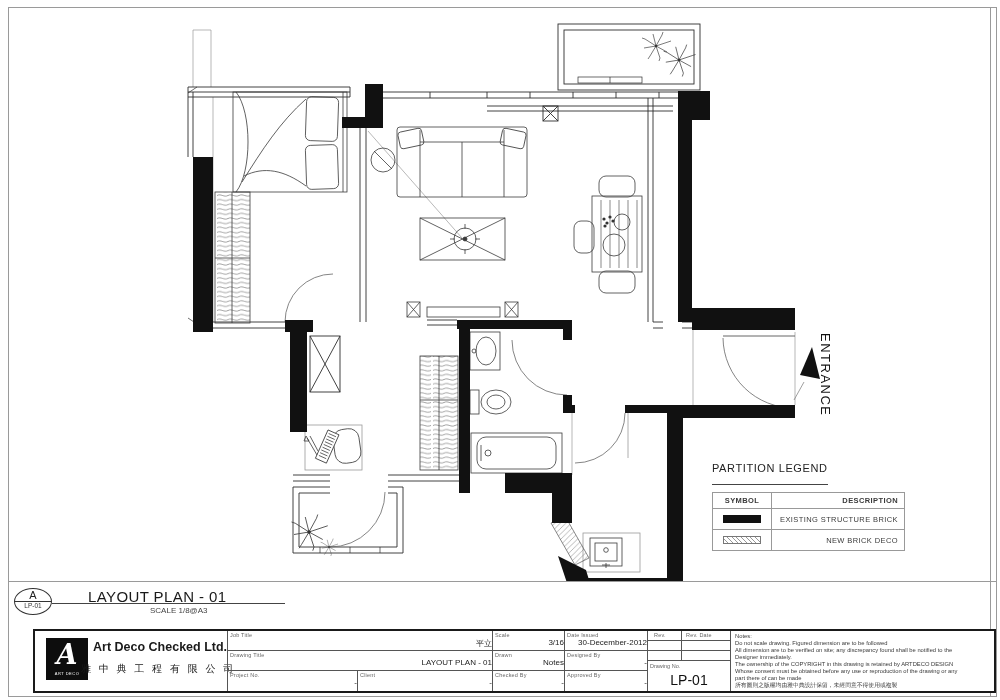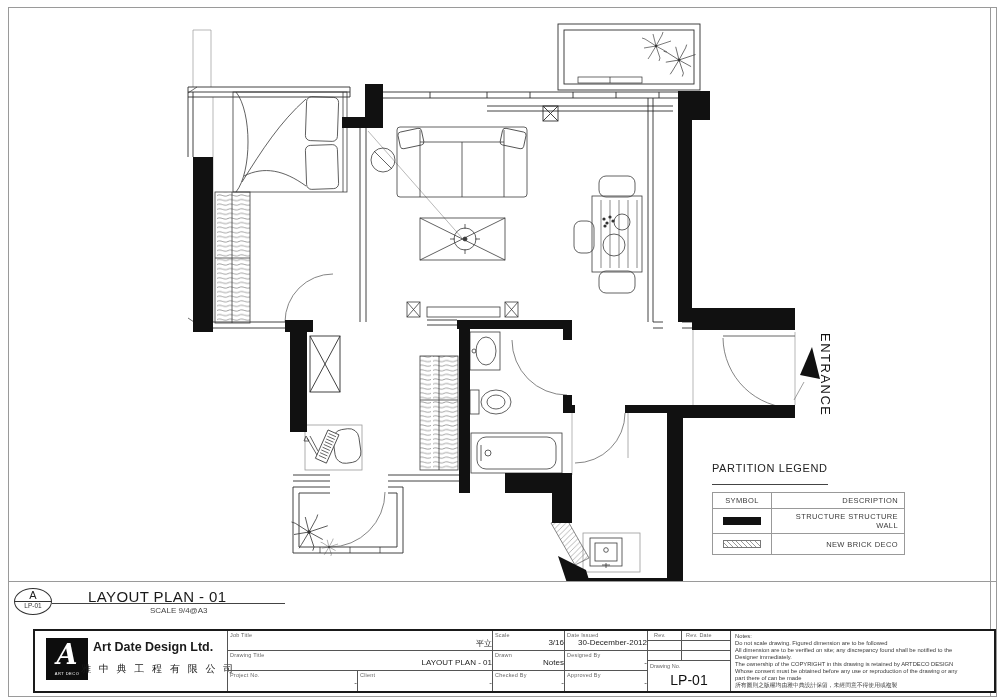--- a/index.html
+++ b/index.html
@@ -17,21 +17,21 @@
   #plan-title{position:absolute;left:88px;top:588px;font-size:15px;letter-spacing:.4px;color:#1a1a1a;}
   #plan-scale{position:absolute;left:150px;top:606px;font-size:8px;color:#444;}
 
   
   #legend{position:absolute;left:712px;top:458px;}
   #legend .lg-title{font-size:11px;letter-spacing:.6px;color:#222;border-bottom:1px solid #444;
                     padding-bottom:10px;display:inline-block;}
   #legend table{border-collapse:collapse;margin-top:7px;width:193px;}
   #legend th,#legend td{border:1px solid #999;font-weight:normal;text-align:right;
                         font-size:7.5px;color:#3a3a3a;letter-spacing:.4px;padding:3px 6px;}
-  #legend th{height:9px;}
+  #legend th{height:9px;font-weight:bold;}
   #legend td{height:14px;}
   #legend .sym{width:46px;text-align:center;}
   .bar-solid{width:38px;height:8px;background:#111;margin:0 auto;}
   .bar-hatch{width:38px;height:8px;margin:0 auto;border:1px solid #777;box-sizing:border-box;
     background:repeating-linear-gradient(45deg,#fff 0 2.6px,#999 2.6px 3.3px);}
 
   
   #tb{position:absolute;left:33px;top:629px;width:963px;height:64px;border:2px solid #1a1a1a;
       box-sizing:border-box;background:#fff;}
   .tb-cell{position:absolute;box-sizing:border-box;border-left:1px solid #555;}
@@ -291,48 +291,48 @@
     <table>
       <tbody>
           <tr>
         <th class="sym">SYMBOL</th>
         <th>DESCRIPTION</th>
       </tr>
       <tr>
         <td class="sym">
               <div class="bar-solid"></div>
             </td>
-        <td>STRUCTURE STRUCTURE WALL</td>
+        <td>EXISTING STRUCTURE BRICK</td>
       </tr>
       <tr>
         <td class="sym">
               <div class="bar-hatch"></div>
             </td>
         <td>NEW BRICK DECO</td>
       </tr>
     </tbody>
       </table>
   </div>
 
   <div id="callout">
     <span class="top">A</span>
     <span class="bot">LP-01</span>
   </div>
   <div id="title-line"></div>
   <div id="plan-title">LAYOUT PLAN - 01</div>
-  <div id="plan-scale">SCALE 9/4@A3</div>
+  <div id="plan-scale">SCALE 1/8@A3</div>
 
   <div id="tb">
 
     <div id="tb-company">
       <div id="logo">
         <span class="glyph">A</span>
         <span class="cap">ART DECO</span>
       </div>
-      <div id="co-en">Art Date Design Ltd.</div>
+      <div id="co-en">Art Deco Checked Ltd.</div>
       <div id="co-zh">雅 中 典 工 程 有 限 公 司</div>
     </div>
 
     <div class="tb-cell rb" style="left:192px;top:0;width:265px;height:20px;">
       <span class="lbl">Job Title</span>
       <div class="val">平立</div>
     </div>
     <div class="tb-cell rb" style="left:192px;top:20px;width:265px;height:20px;">
       <span class="lbl">Drawing Title</span>
       <div class="val">LAYOUT PLAN - 01</div>

